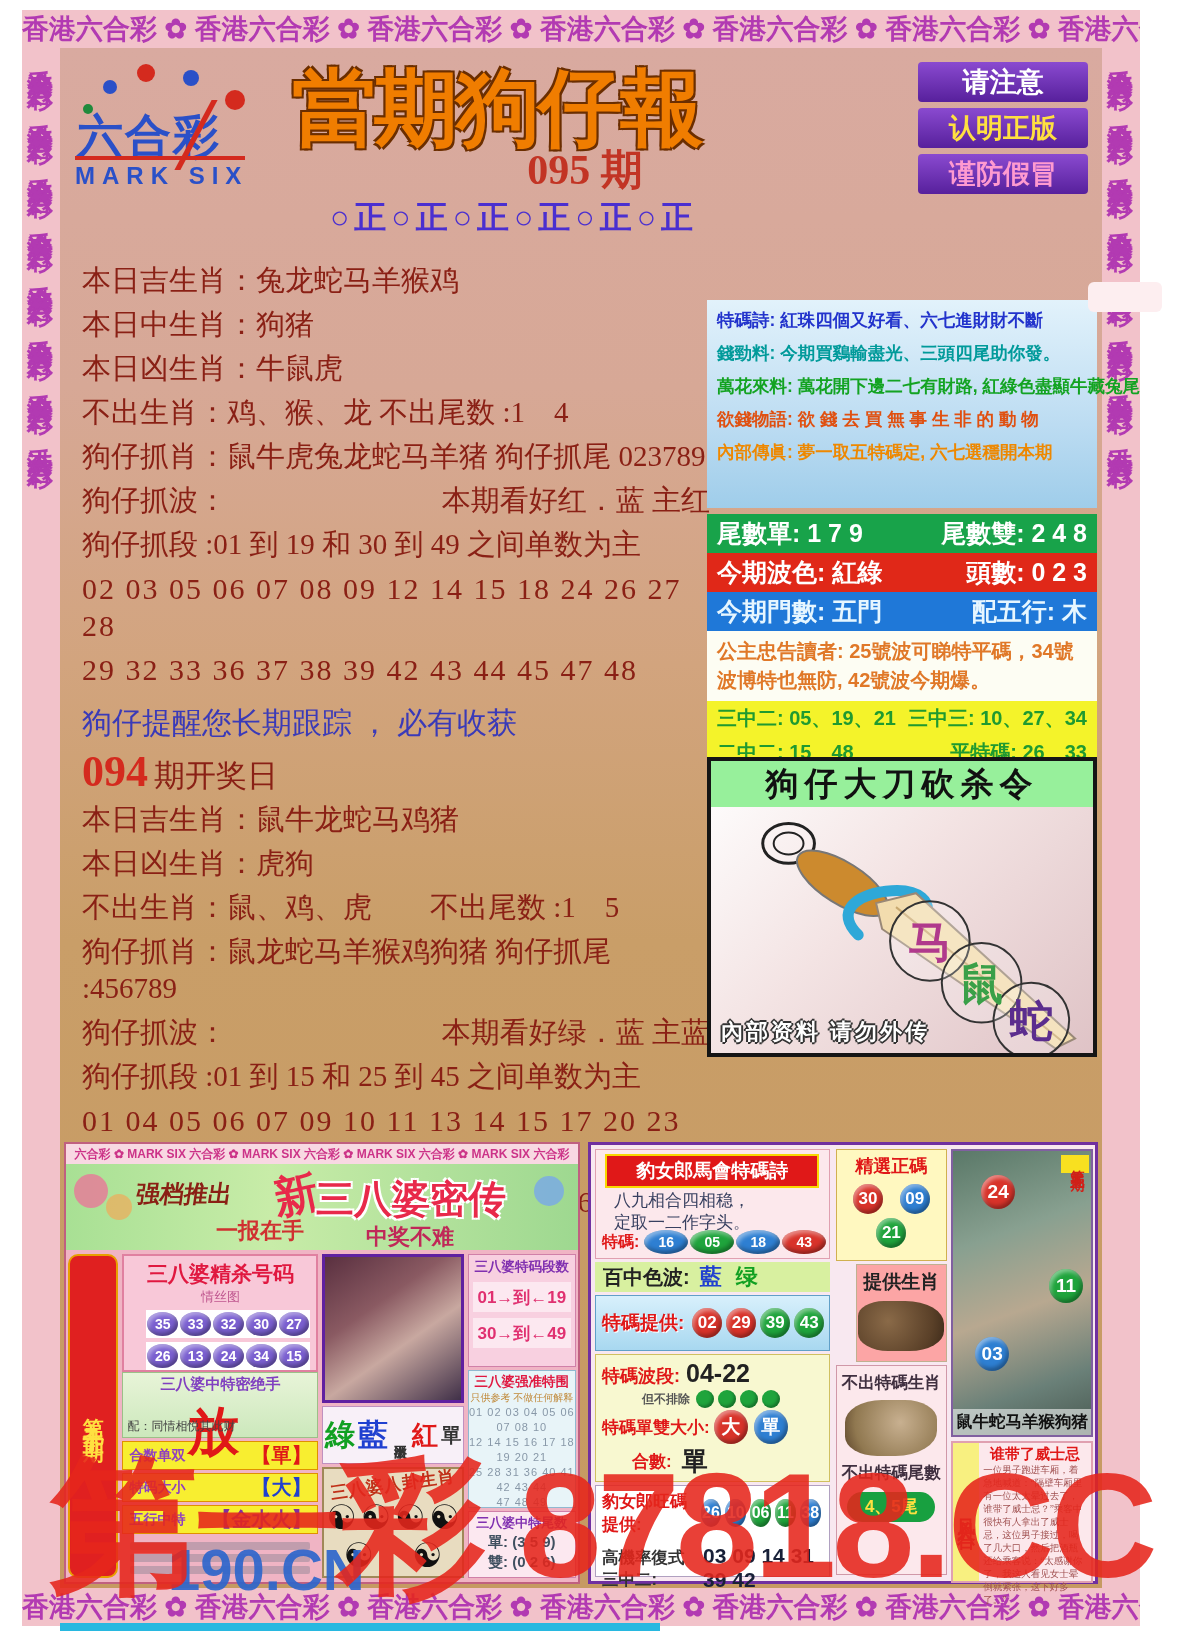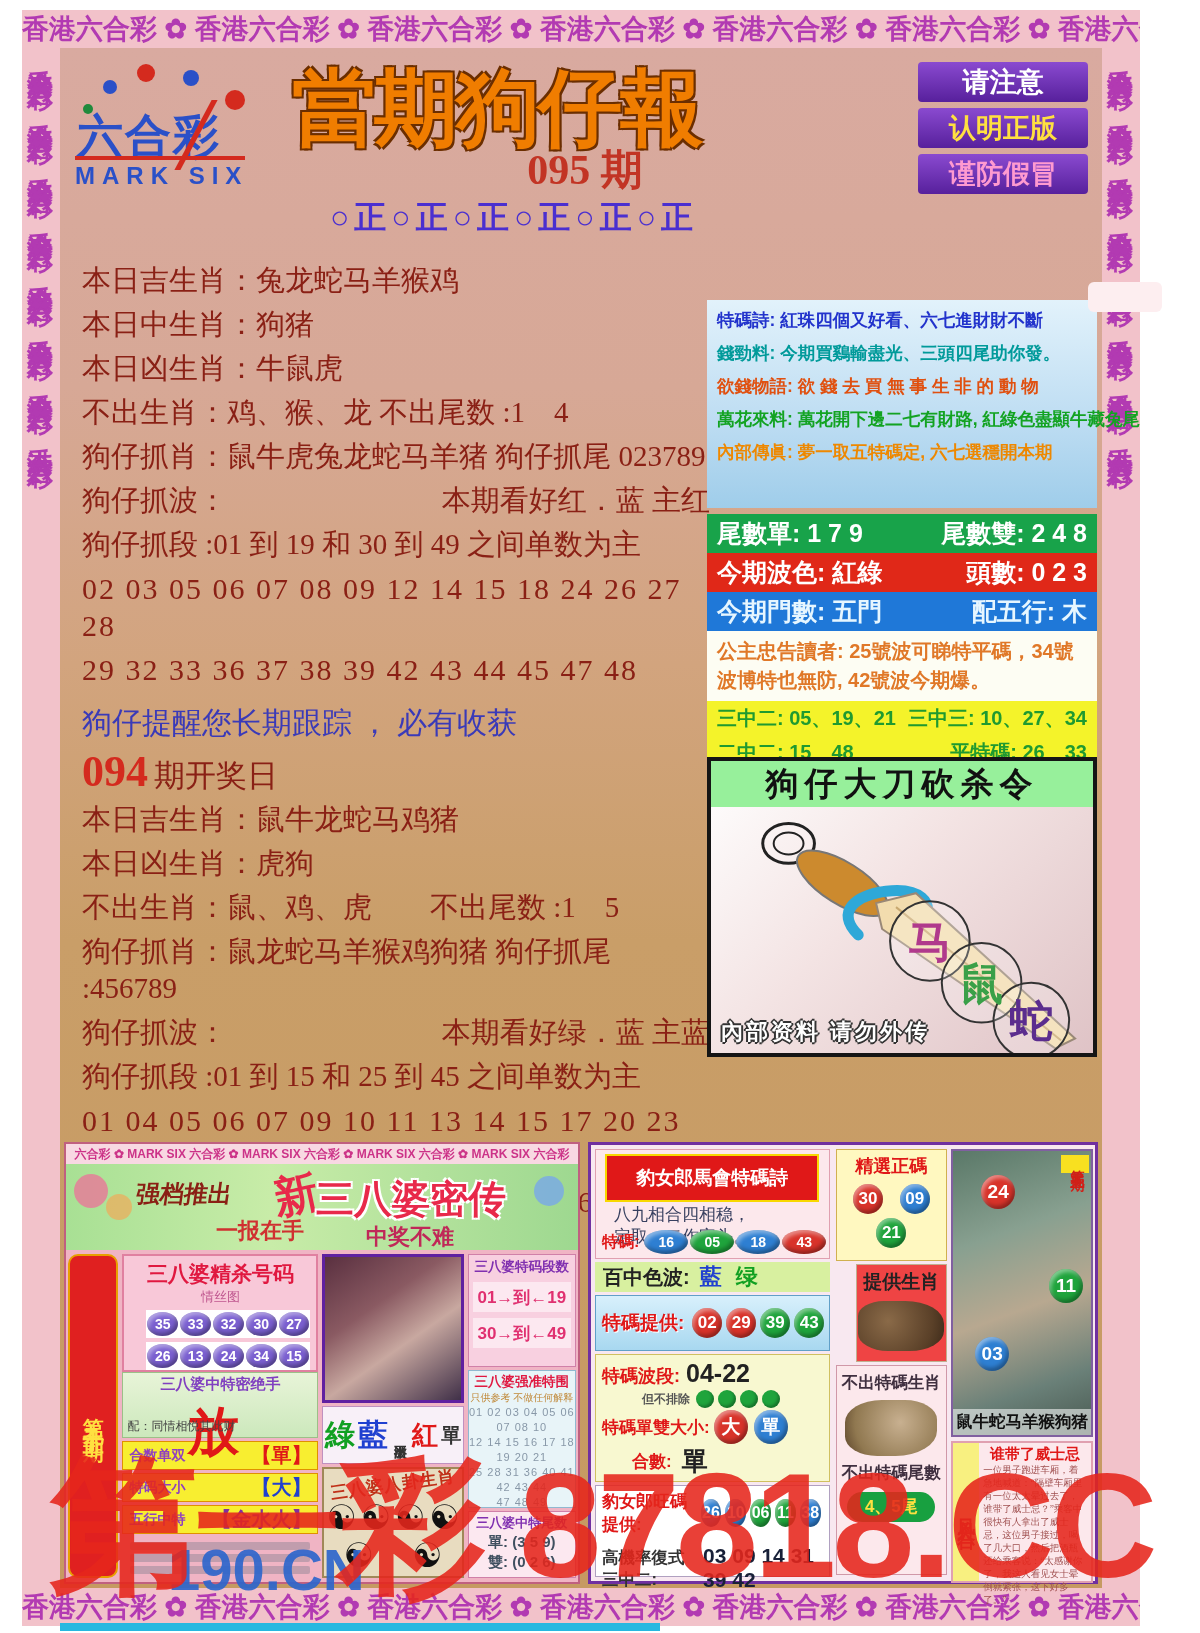--- a/index.html
+++ b/index.html
@@ -130,21 +130,21 @@
   .qiangzhun .qn{color:#c08838;font-size:10px;text-align:center;}
   .qiangzhun .qrow{color:#8898a8;font-size:11px;text-align:center;line-height:15px;letter-spacing:1px;}
   .weishu{background:#fce8f0;border:1px solid #d080a8;height:66px;margin-top:3px;text-align:center;}
   .weishu .wt{color:#8030b0;font-size:13px;font-weight:bold;margin-top:2px;}
   .weishu .wv{color:#405060;font-size:15px;font-weight:bold;line-height:20px;}
   
   .panel-right{left:588px;width:510px;background:#f8e8f0;border:3px solid #7030a0;display:flex;}
   .prA{width:248px;display:flex;flex-direction:column;margin:4px;}
   .shici{background:#fce8ec;border:1px solid #e0a0b0;height:128px;position:relative;}
   .shici .st{margin:4px auto 2px auto;width:210px;background:#e01818;border:2px solid #f8d800;color:#fff;
-        font-size:19px;font-weight:bold;text-align:center;padding:9px 0;}
+        font-size:19px;font-weight:bold;text-align:center;padding:2px 0;}
   .shici .poem{font-family:"Liberation Serif",serif;color:#384060;font-size:17px;line-height:22px;margin-left:18px;}
   .shici .temarow{position:absolute;left:6px;bottom:4px;display:flex;align-items:center;}
   .shici .temalab{color:#e01818;font-size:16px;font-weight:bold;margin-right:4px;}
   .sebo{background:#d8f0a0;height:34px;display:flex;align-items:center;margin-top:3px;padding-left:8px;}
   .sebo .sl{color:#222;font-size:20px;font-weight:bold;}
   .sebo .sb{color:#2040d0;font-size:22px;font-weight:bold;margin-left:10px;}
   .sebo .sg{color:#11a022;font-size:22px;font-weight:bold;margin-left:14px;}
   .tigong{background:linear-gradient(180deg,#d8f0fc,#a8d8f0);border:1px solid #60a0c8;height:64px;margin-top:3px;
         display:flex;align-items:center;padding-left:6px;}
   .tigong .tl{color:#e01818;font-size:19px;font-weight:bold;margin-right:6px;
@@ -166,21 +166,21 @@
   .wm1{display:flex;align-items:center;}
   .wm1 .wl{color:#e01818;font-size:17px;font-weight:bold;margin-right:4px;}
   .wm2{display:flex;align-items:baseline;margin-top:8px;}
   .wm2 .wl{color:#333;font-size:16.5px;font-weight:bold;margin-right:4px;}
   .wm2 .wv{color:#182038;font-size:21px;font-weight:bold;font-family:"Liberation Sans",sans-serif;}
   .prB{width:118px;display:flex;flex-direction:column;margin:4px 2px;}
   .zhengma{background:#fff8c0;border:1px solid #d0b050;height:110px;text-align:center;}
   .zhengma .zt{color:#e01818;font-size:18px;font-weight:bold;margin-top:4px;}
   .zhengma .zballs{display:flex;justify-content:space-around;margin:6px 8px 0 8px;}
   .zhengma .zball2{margin-top:4px;}
-  .tigsx{background:#ef4444;border:1px solid #c0b090;height:96px;text-align:center;margin-top:3px;margin-left:20px;}
+  .tigsx{background:#fca5a5;border:1px solid #c0b090;height:96px;text-align:center;margin-top:3px;margin-left:20px;}
   .tigsx .gl{color:#222;font-size:19px;font-weight:bold;margin-top:4px;}
   .animal{margin:6px auto 0 auto;width:86px;height:50px;border-radius:30% 45% 40% 35%;
         background:radial-gradient(circle at 35% 40%,#8a6a48,#5a4028 70%,#3a2818);}
   .buchu{background:#fce8ec;border:1px solid #d098a8;height:208px;text-align:center;margin-top:3px;}
   .buchu .bl{color:#403040;font-size:16.5px;font-weight:bold;margin-top:6px;}
   .animal2{margin:6px auto;width:92px;height:56px;border-radius:40% 35% 45% 35%;
         background:radial-gradient(circle at 60% 40%,#c8b090,#907850 70%,#584028);}
   .tailpill{margin:8px auto 0 auto;width:88px;height:30px;border-radius:16px;background:#18a040;
         color:#ffe040;font-size:17px;font-weight:bold;line-height:30px;}
   .prC{width:150px;position:relative;margin:4px 2px;}
@@ -281,22 +281,22 @@
       <span>本期看好绿．蓝 主蓝</span>
     </div>
     <div class="line">狗仔抓段 :01 到 15 和 25 到 45 之间单数为主</div>
     <div class="line numline">01 04 05 06 07 09 10 11 13 14 15 17 20 23 27</div>
     <div class="line numline">29 32 34 35 36 37 38 40 41 44 45 46 48 49</div>
   </div>
 
   <div class="tips">
     <div class="trow t1"><span>特碼詩:</span> <span>紅珠四個又好看、六七進財財不斷</span></div>
     <div class="trow t2"><span>錢勁料:</span> <span>今期買鷄輸盡光、三頭四尾助你發。</span></div>
+    <div class="trow t3"><span>萬花來料:</span> <span>萬花開下邊二七有財路, 紅綠色盡顯牛藏兔尾</span></div>
     <div class="trow t4"><span>欲錢物語:</span> <span>欲 錢 去 買 無 事 生 非 的 動 物</span></div>
-    <div class="trow t3"><span>萬花來料:</span> <span>萬花開下邊二七有財路, 紅綠色盡顯牛藏兔尾</span></div>
     <div class="trow t5"><span>內部傳眞:</span> <span>夢一取五特碼定, 六七選穩開本期</span></div>
   </div>
 
   <div class="itable">
     <div class="irow ir-green">
       <span class="cell">尾數單: 1 7 9</span>
       <span class="cell">尾數雙: 2 4 8</span>
     </div>
     <div class="irow ir-red">
       <span class="cell">今期波色: 紅綠</span>

